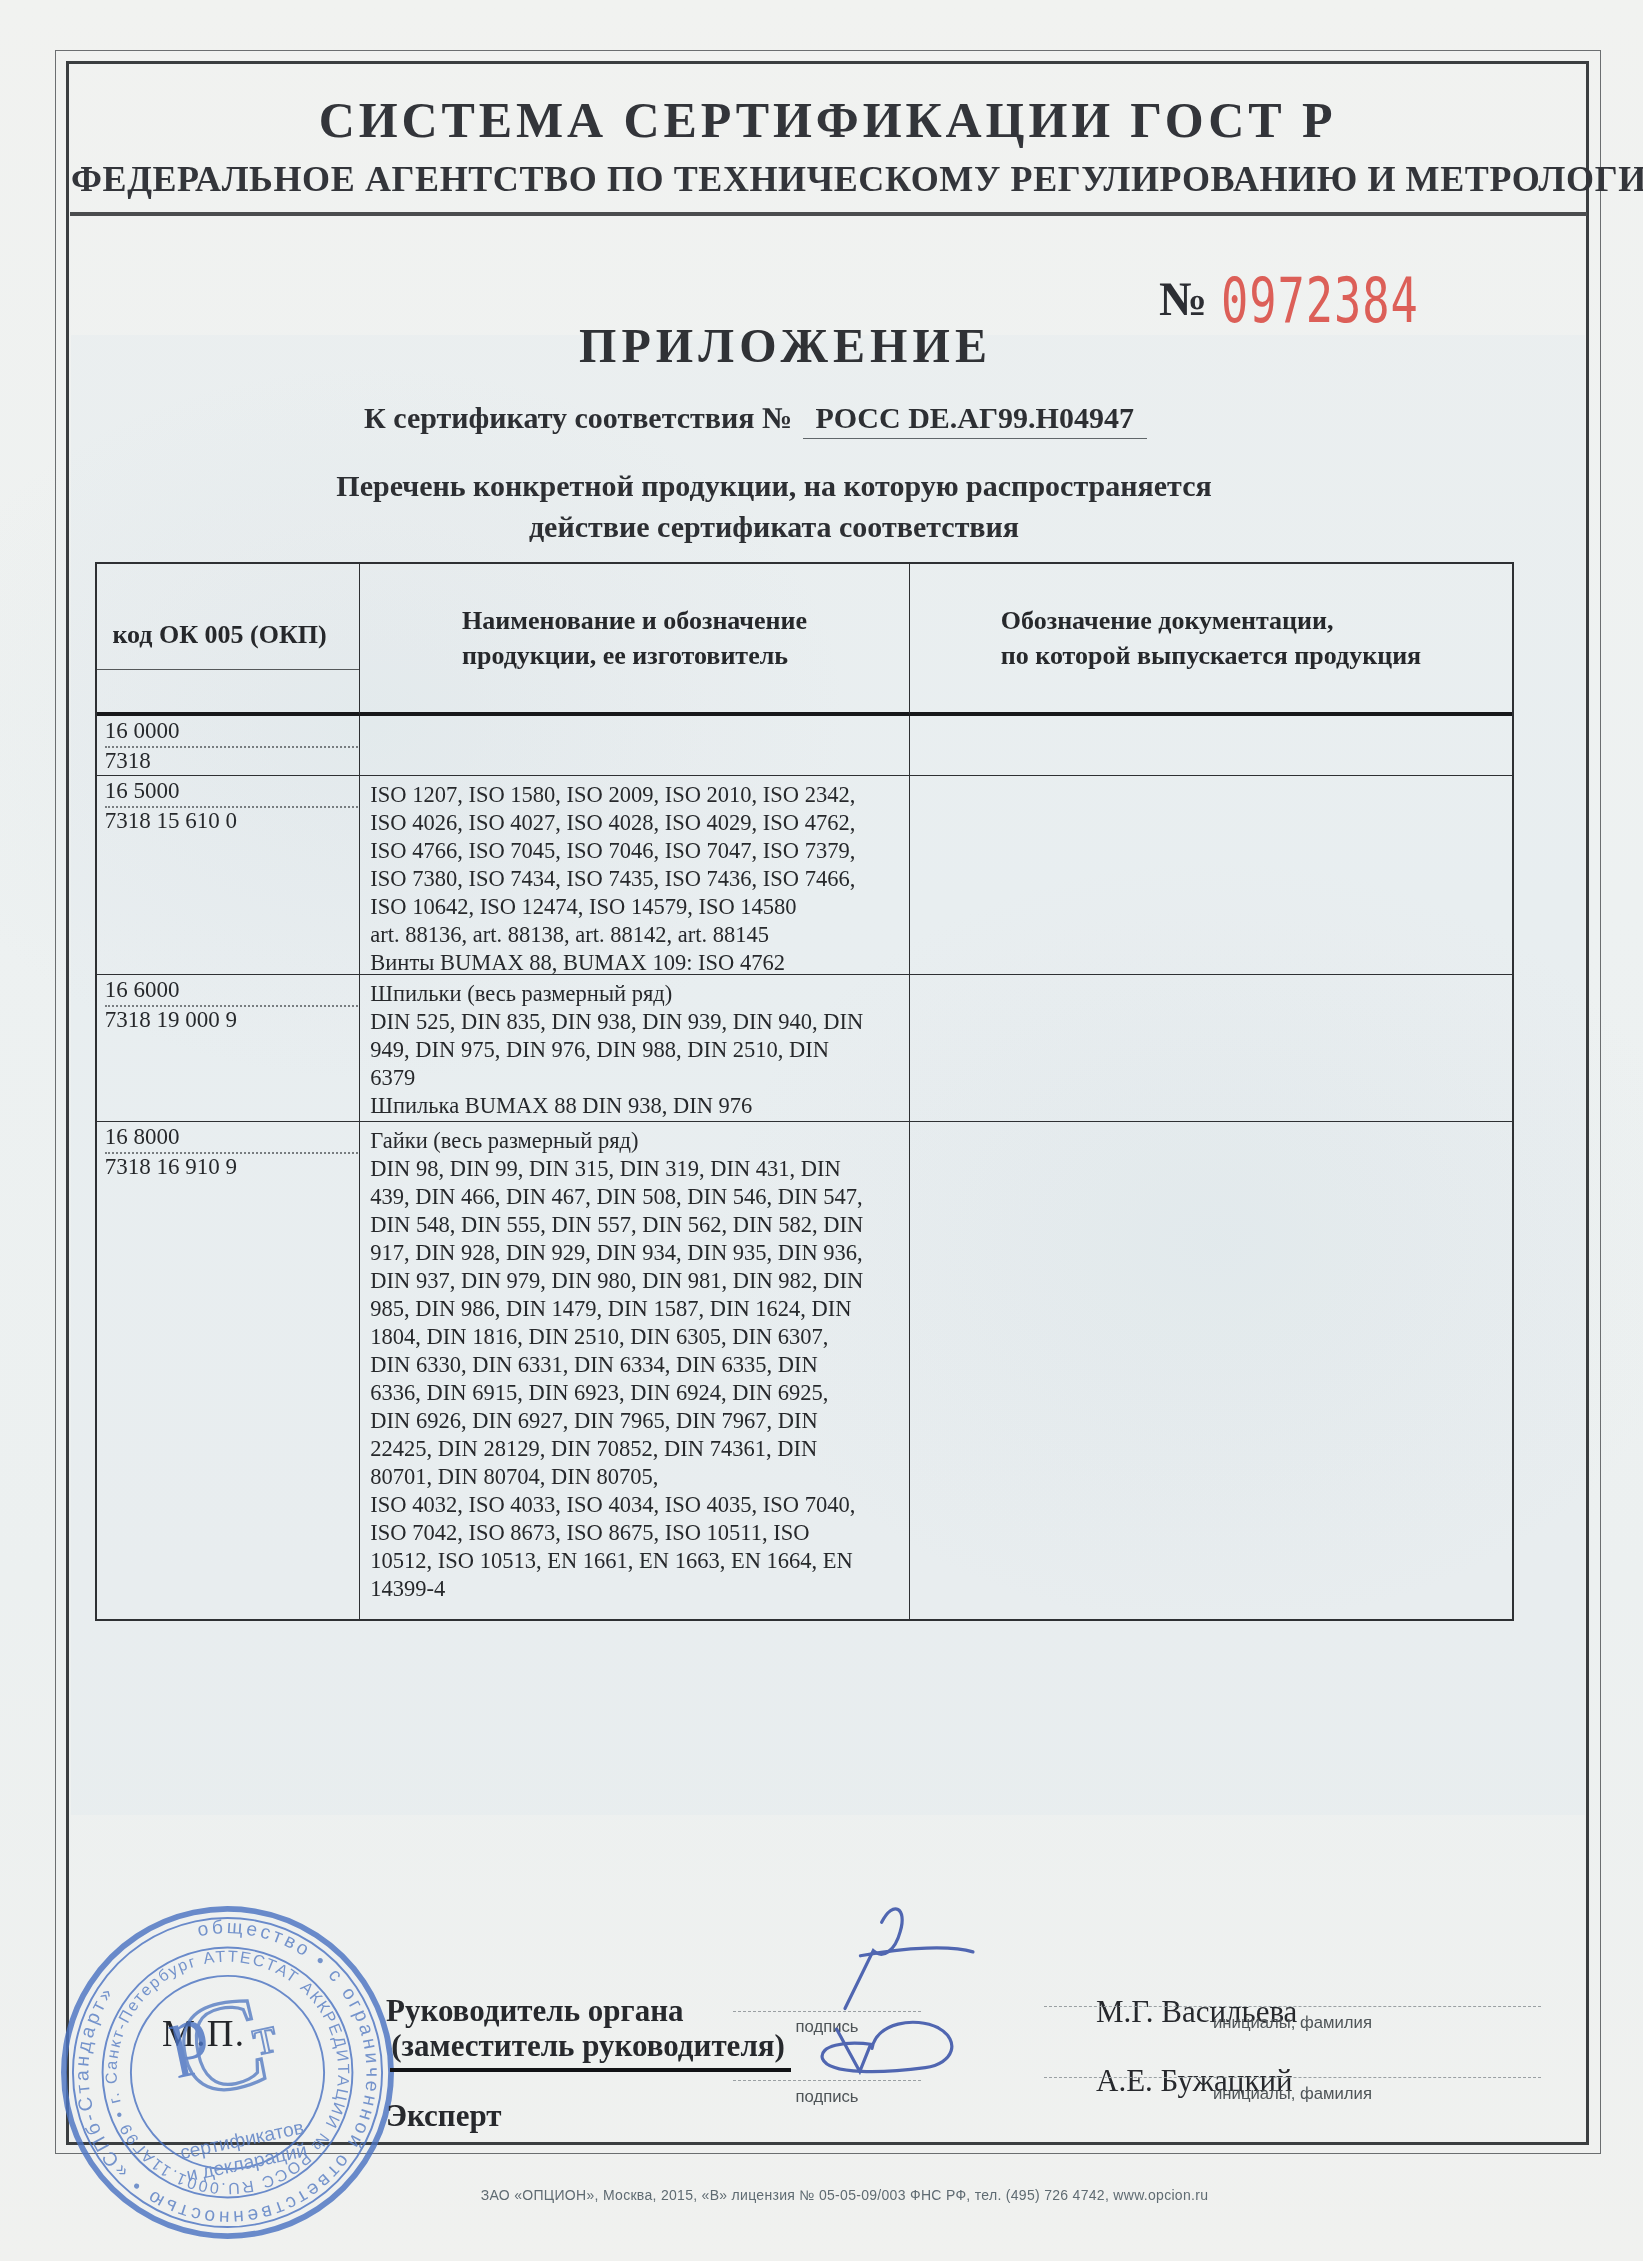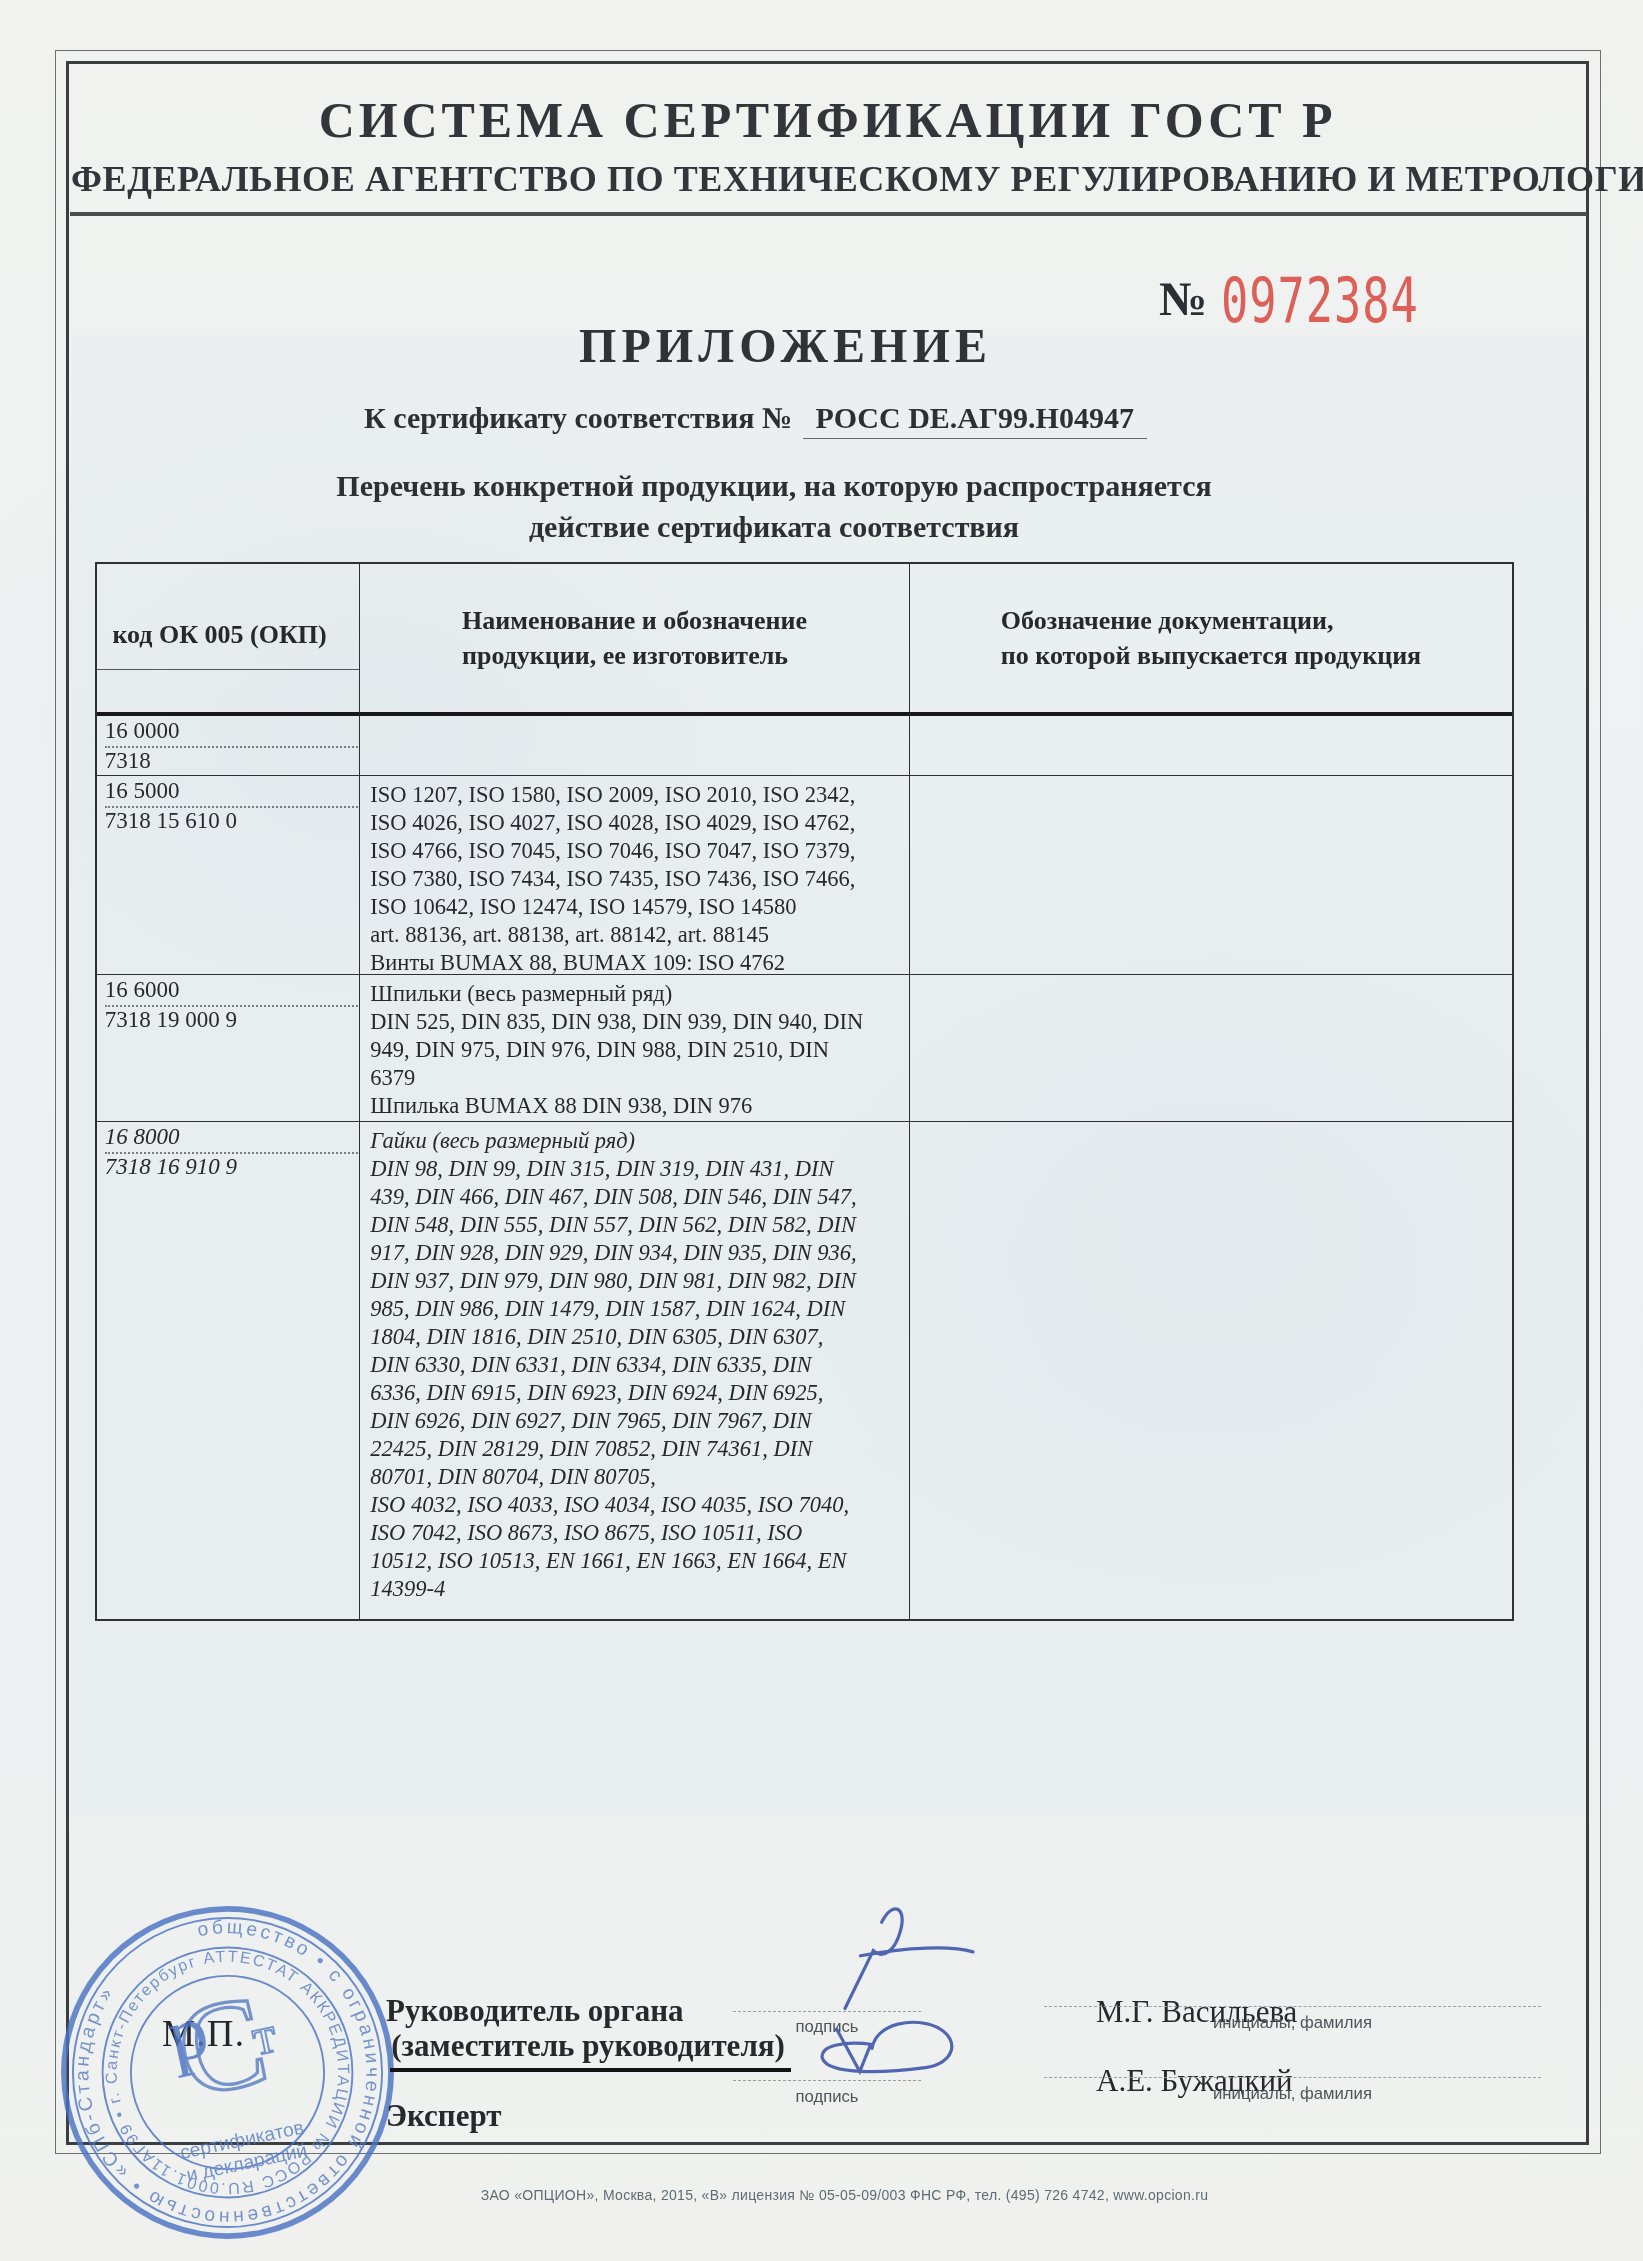--- a/index.html
+++ b/index.html
@@ -33,21 +33,21 @@
     color:#2d2f33;white-space:nowrap;}
   .cert-line .cert-value{margin-left:10.3px;padding:0 13px 3.9px 13px;border-bottom:1.9px solid #60666a;}
   .subtitle{position:absolute;left:53px;top:465px;width:1442px;text-align:center;
     font-size:30px;font-weight:bold;line-height:41px;color:#2d2f33;white-space:pre-line;}
   
   .tbl{position:absolute;left:95px;top:562px;width:1419px;height:1059px;box-sizing:border-box;
     border:2.6px solid #2e3033;display:grid;grid-template-columns:263px 550px 1fr;
     grid-template-rows:152px 60px 199px 147px 1fr;}
   .tbl>div{box-sizing:border-box;border-right:1.9px solid #2e3033;border-bottom:1.9px solid #2e3033;overflow:hidden;}
   .tbl>div.last{border-right:none;}
-  .tbl>div.bot{border-bottom:none;font-style:italic;}
+  .tbl>div.bot{border-bottom:none;}
   .hc{font-weight:bold;font-size:26px;line-height:35px;display:flex;align-items:center;
     justify-content:center;text-align:left;white-space:pre-line;border-bottom-width:4.5px !important;border-bottom-color:#17181a !important;}
   .hc1{display:block;padding:0;}
   .hc1-top{height:71px;border-bottom:1.3px solid #55585a;display:flex;align-items:center;
     padding-left:15.4px;font-weight:bold;font-size:26px;box-sizing:border-box;}
   .hc1-bot{height:75px;display:flex;align-items:center;padding-left:5.1px;
     font-weight:bold;font-size:26px;box-sizing:border-box;}
   .code-cell{padding:2.6px 0 0 7.7px;font-size:23px;line-height:24.5px;}
   .dots{border-top:2.6px dotted #787d80;margin:2.6px 1.3px 1.3px 0;height:0;}
   .prod{font-size:22.5px;line-height:28px;padding:5.1px 7.7px 0 10.3px;white-space:pre-line;}

